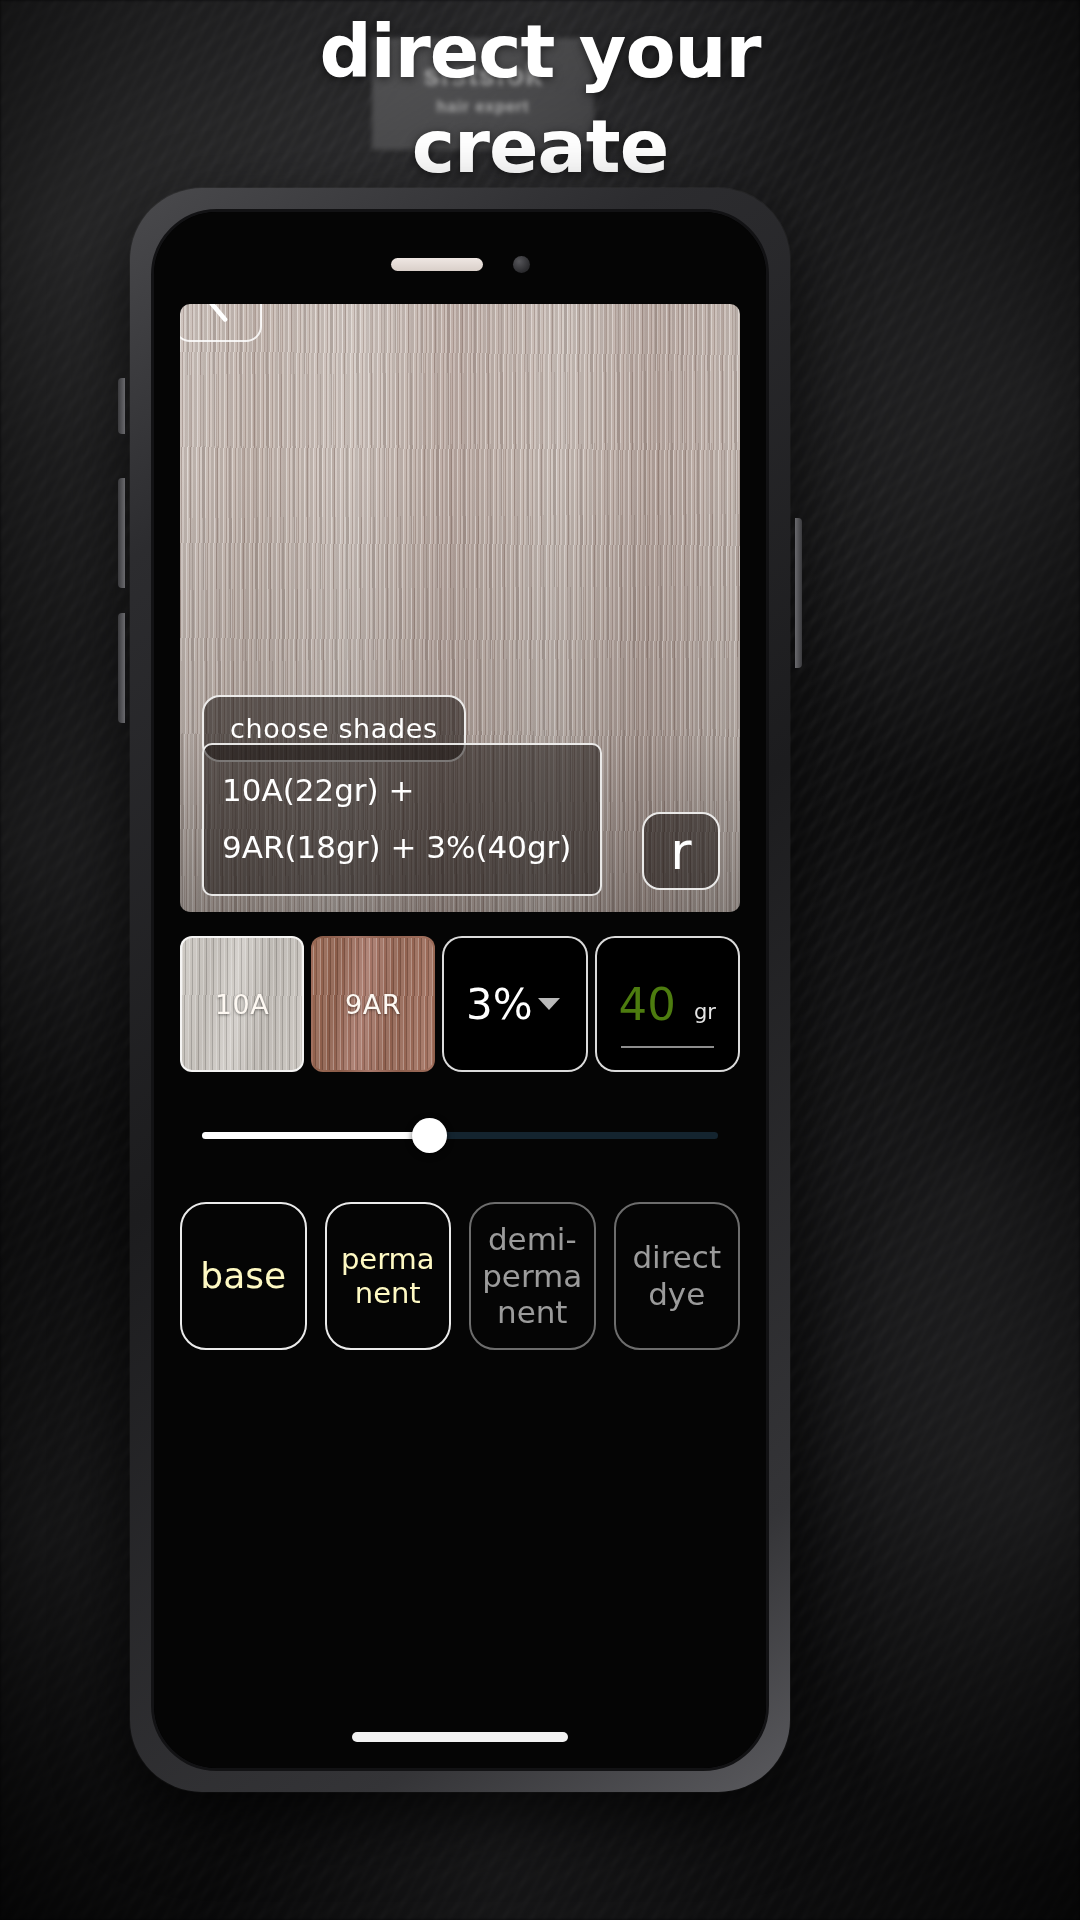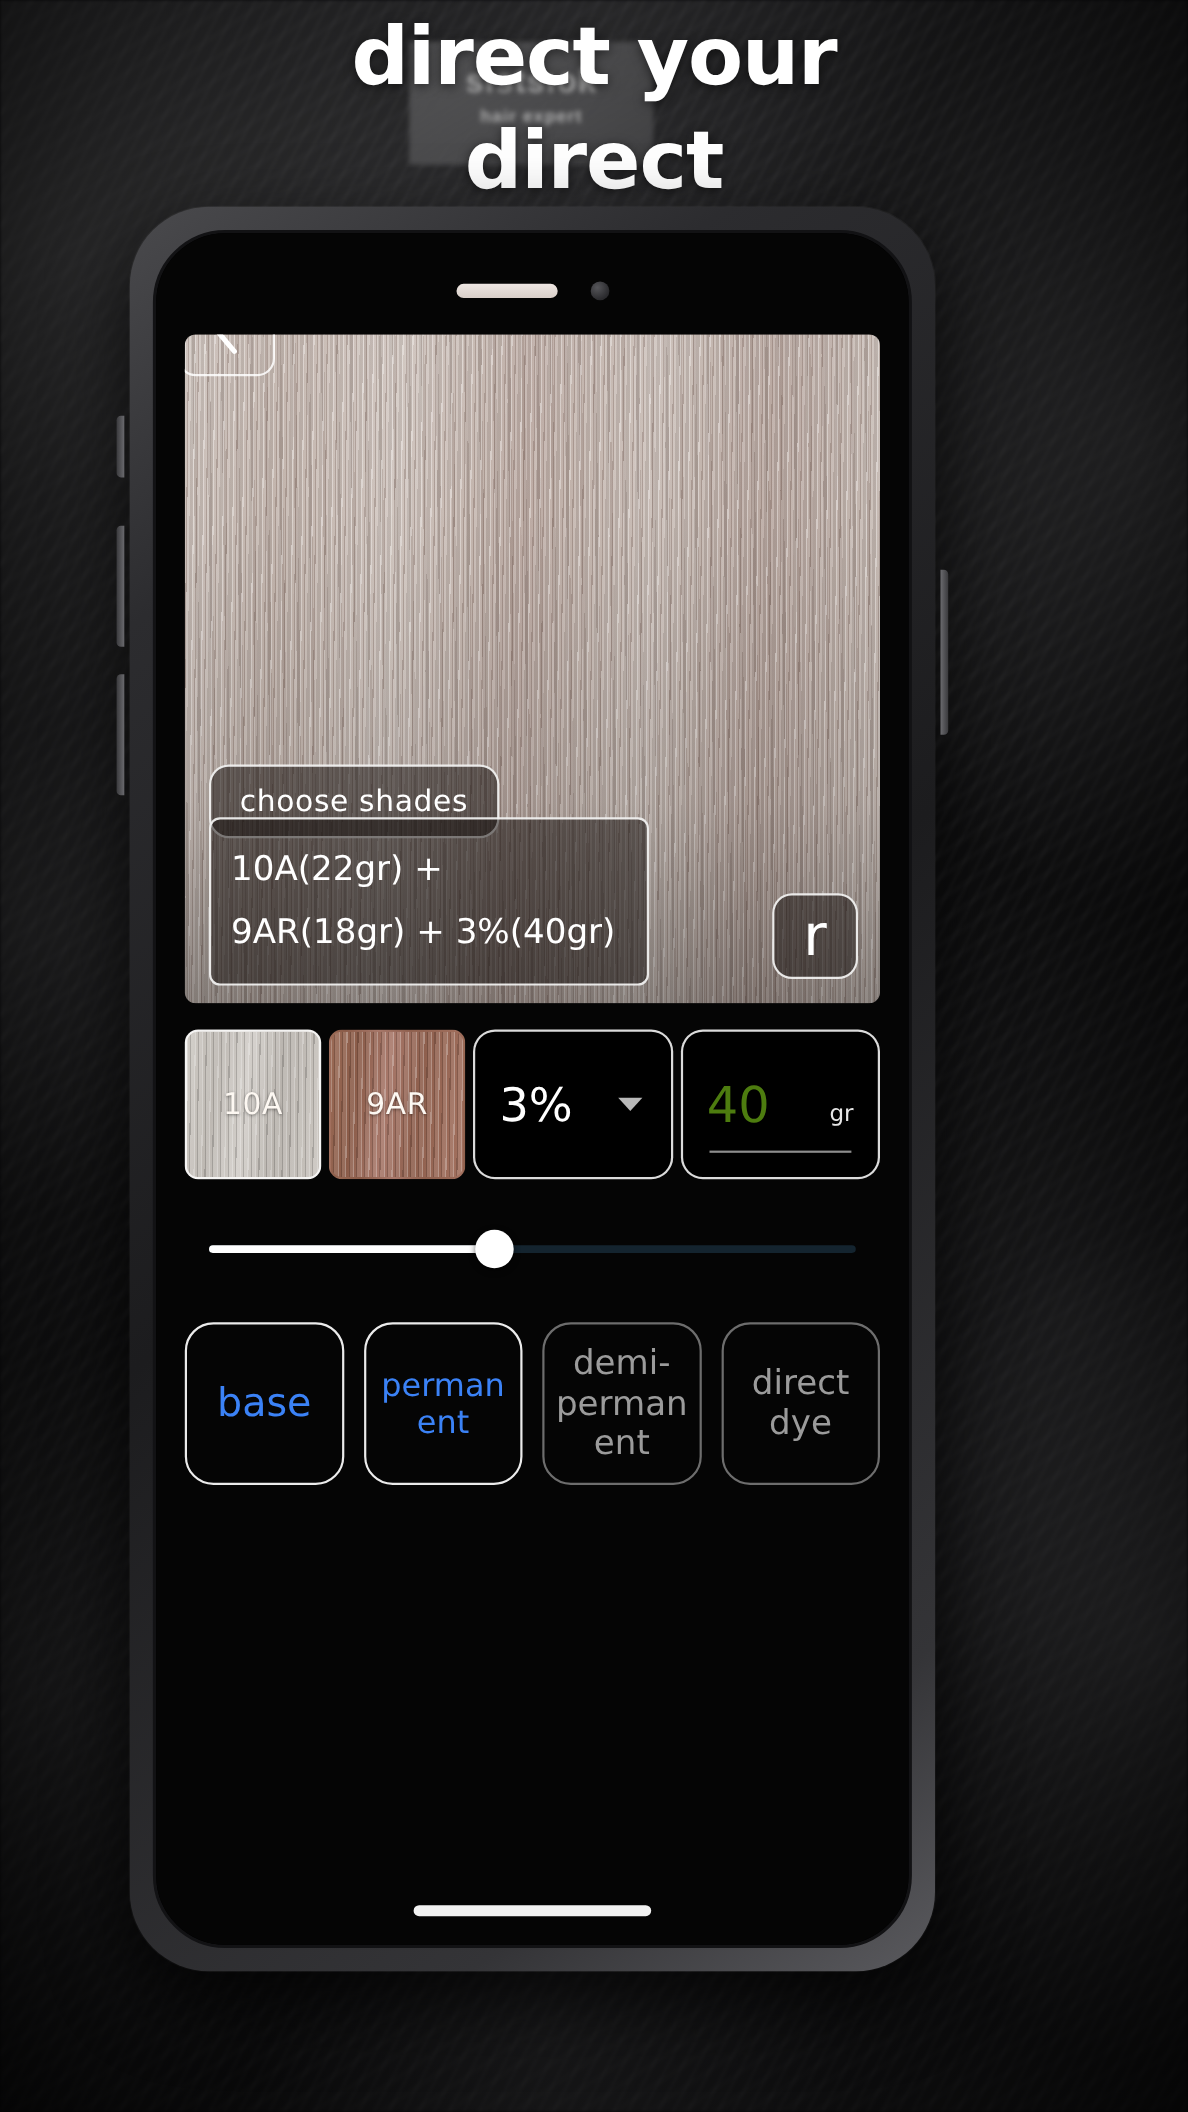--- a/index.html
+++ b/index.html
@@ -57,22 +57,22 @@
     line-height:95px;
     letter-spacing:-1px;
     text-shadow:0 2px 10px rgba(0,0,0,.55);
     z-index:5;
   }
   #headline .l2 { display:block; }
 
   
   #phone {
     position:absolute;
-    left:118px; top:188px;
-    width:732px; height:1604px;
+    left:130px; top:188px;
+    width:660px; height:1604px;
     border-radius:72px;
     background:linear-gradient(145deg,#4a4a4d 0%,#2c2c2f 18%,#1c1c1e 50%,#343437 86%,#5a5a5e 100%);
     padding:21px;
     box-shadow:0 26px 70px rgba(0,0,0,.75), 0 0 0 1px rgba(255,255,255,.05);
     z-index:6;
   }
   #phone-inner {
     width:100%; height:100%;
     border-radius:66px;
     background:#000;
@@ -270,21 +270,21 @@
   .type-btn {
     flex:1; height:148px;
     border-radius:26px;
     display:flex; align-items:center; justify-content:center;
     text-align:center;
     padding:0 8px;
     font-family:"DejaVu Sans",sans-serif;
     line-height:1.18;
     overflow-wrap:anywhere;
   }
-  .type-btn.active { border:2px solid rgba(255,255,255,.92); color:#3b82f6; }
+  .type-btn.active { border:2px solid rgba(255,255,255,.92); color:#fef9c3; }
   .type-btn.dim    { border:2px solid rgba(255,255,255,.42); color:#9b9b9b; }
   #tb-base      { font-size:36px; }
   #tb-permanent { font-size:29px; }
   #tb-demi      { font-size:31px; }
   #tb-direct    { font-size:31px;justify-content:center; }
 
   
   #home-ind {
     position:absolute; left:50%; bottom:26px; transform:translateX(-50%);
     width:216px; height:10px; border-radius:6px; background:#f2f2f2;
@@ -295,21 +295,21 @@
 
 <div id="bg"></div>
 <div id="bg-card">
   <div class="bl bl1">sıstsıok</div>
   <div class="bl bl2">hair expert</div>
 </div>
 <div id="bg-vig"></div>
 
 <div id="headline">
   <span>direct your</span>
-  <span class="l2">direct</span>
+  <span class="l2">create</span>
 </div>
 
 <div id="phone">
 
   <div class="side-btn sb-mute"></div>
   <div class="side-btn sb-up"></div>
   <div class="side-btn sb-dn"></div>
   <div class="side-btn-r"></div>
 
   <div id="phone-inner">

